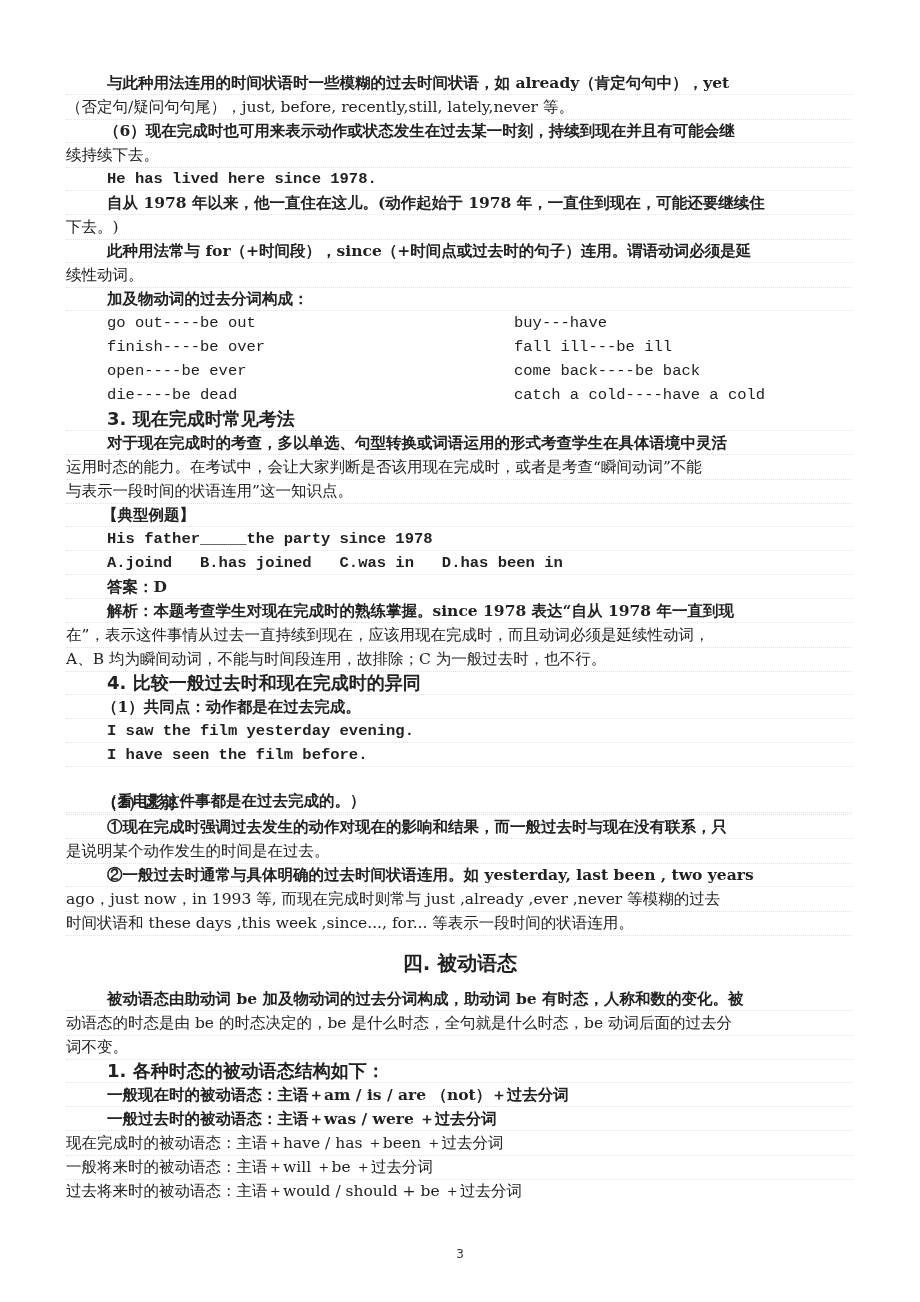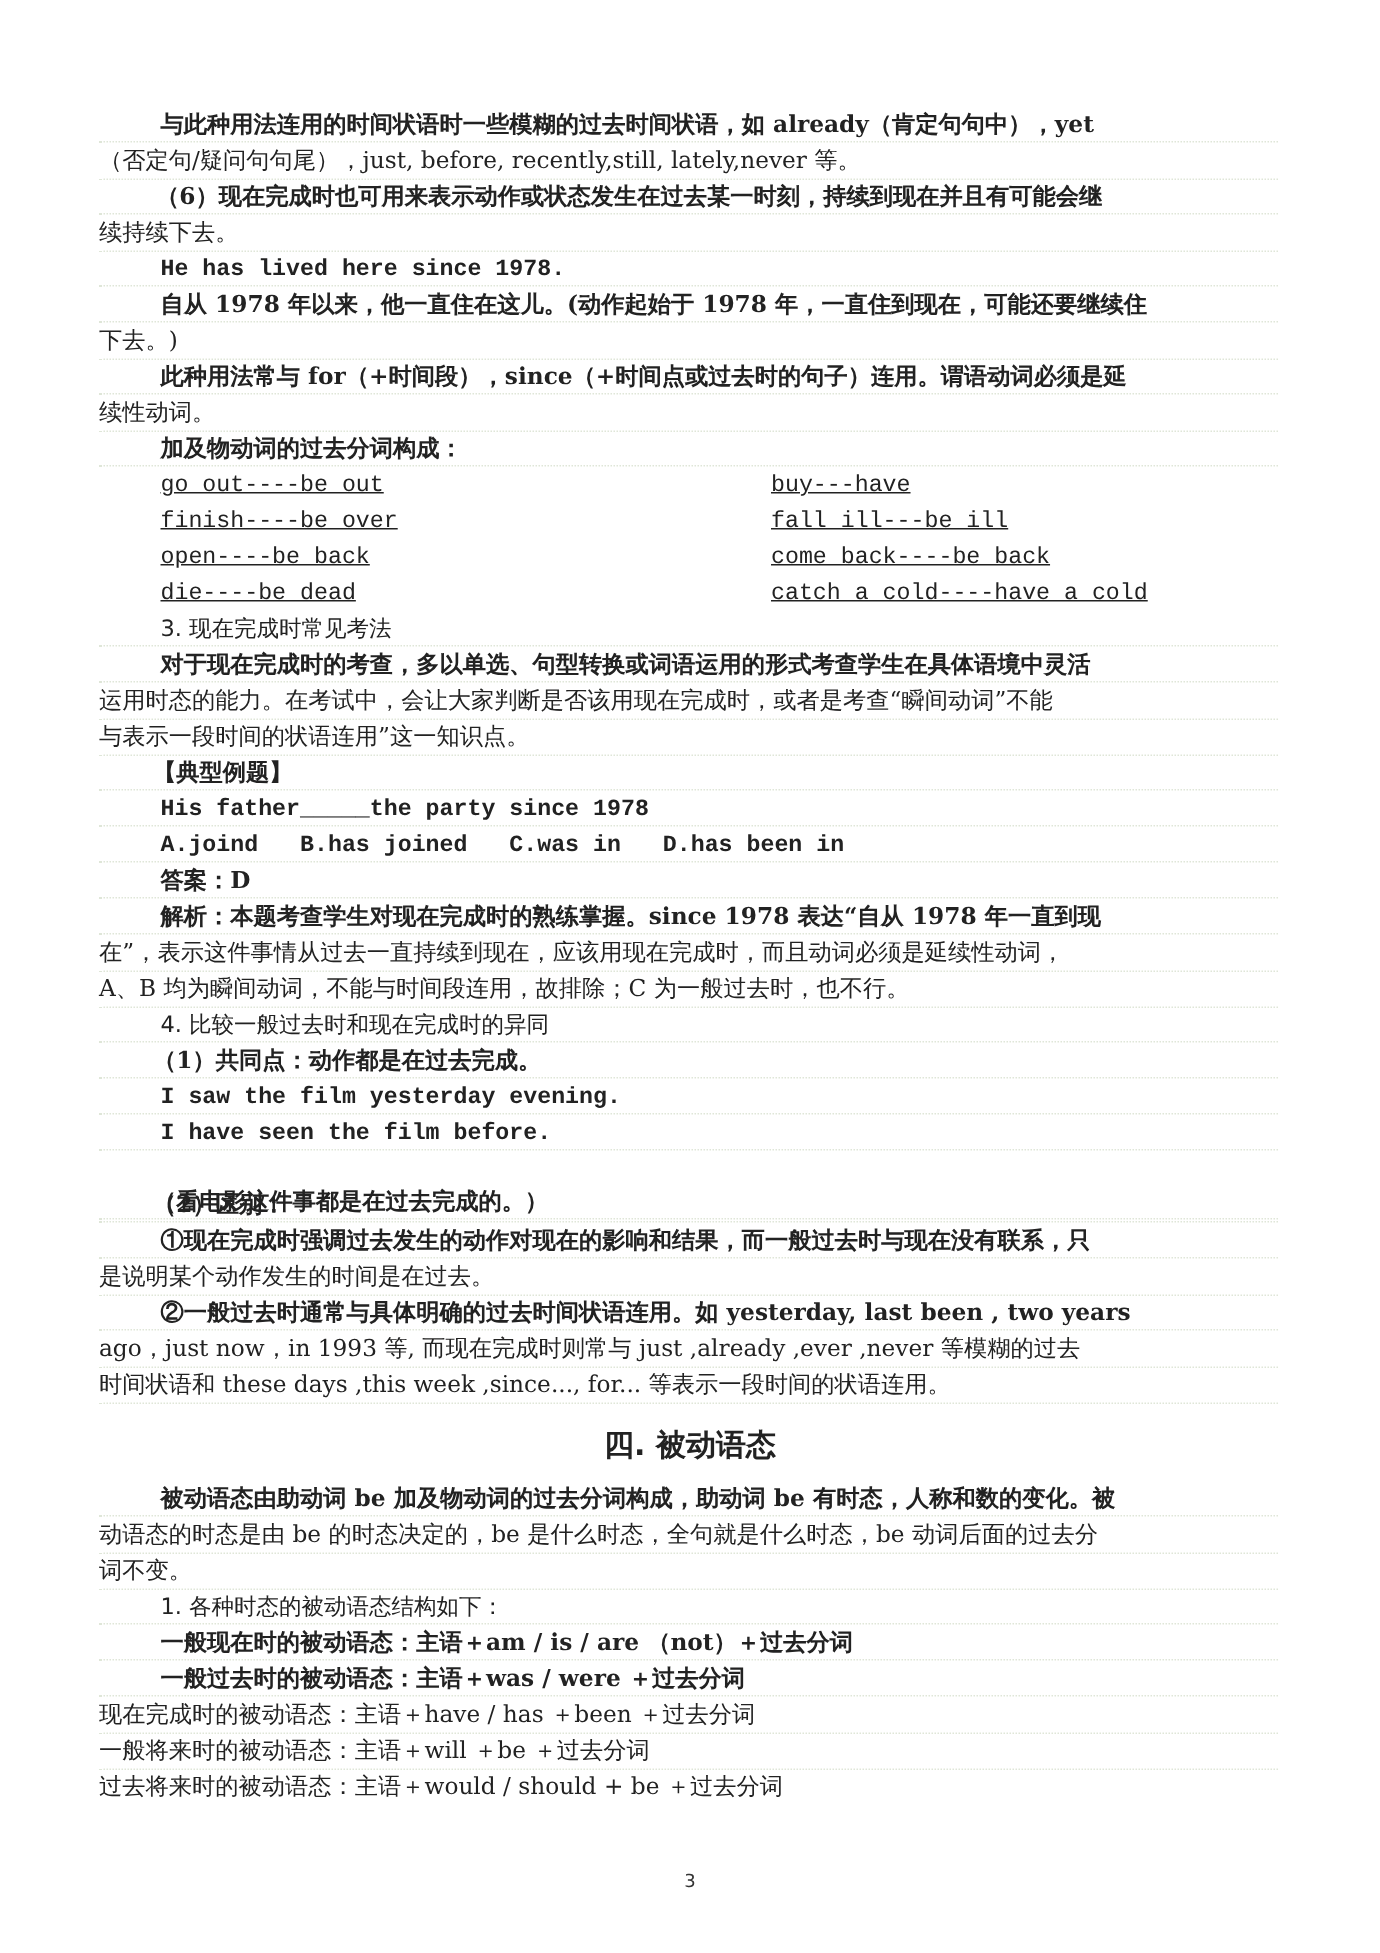--- a/index.html
+++ b/index.html
@@ -2,24 +2,24 @@
 <html><head>
 <meta charset="utf-8">
 <style>
   html, body { margin:0; padding:0; background:#ffffff; }
   body { width:920px; height:1302px; position:relative; overflow:hidden;
          font-family:"DejaVu Serif", "Liberation Serif", serif; color:#222; }
   .line { position:absolute; left:66px; width:786px; font-size:15.5px; line-height:24px;
           white-space:nowrap; border-bottom:1px dotted #dfe6d8; height:24px; }
   .ind { padding-left:41px; box-sizing:border-box;font-weight:bold; }
   .mono { font-family:"Liberation Mono", "DejaVu Sans Mono", monospace; }
-  .bold { font-weight:normal; font-family:"DejaVu Sans", sans-serif; font-size:15px; }
+  .bold { font-weight:bold; font-family:"DejaVu Sans", sans-serif; font-size:18px; }
   .h2 { position:absolute; left:0; width:920px; text-align:center; font-size:20px; font-weight:bold;
         font-family:"DejaVu Sans", sans-serif; top:950px; }
-  .col { position:absolute; font-size:15.5px; line-height:24px; white-space:nowrap;text-decoration:underline; }
+  .col { position:absolute; font-size:15.5px; line-height:24px; white-space:nowrap; }
   .pageno { position:absolute; left:0; width:920px; top:1247px; text-align:center; font-size:12px;
             font-family:"DejaVu Sans", sans-serif; color:#333; }
 </style>
 </head>
 <body>
 
 <div>
 
   <div class="line ind" style="top:71px">与此种用法连用的时间状语时一些模糊的过去时间状语，如 already（肯定句句中），yet</div>
   <div class="line" style="top:95px">（否定句/疑问句句尾），just, before, recently,still, lately,never 等。</div>
@@ -29,21 +29,21 @@
   <div class="line ind" style="top:191px">自从 1978 年以来，他一直住在这儿。(动作起始于 1978 年，一直住到现在，可能还要继续住</div>
   <div class="line" style="top:215px">下去。)</div>
   <div class="line ind" style="top:239px">此种用法常与 for（+时间段），since（+时间点或过去时的句子）连用。谓语动词必须是延</div>
   <div class="line" style="top:263px">续性动词。</div>
   <div class="line ind" style="top:287px">加及物动词的过去分词构成：</div>
 
   <div>
     <div class="line" style="top:311px;border:none"></div>
     <div class="col mono" style="left:107px;top:311px">go out----be out</div>
     <div class="col mono" style="left:107px;top:335px">finish----be over</div>
-    <div class="col mono" style="left:107px;top:359px">open----be back</div>
+    <div class="col mono" style="left:107px;top:359px">open----be ever</div>
     <div class="col mono" style="left:107px;top:383px">die----be dead</div>
     <div class="col mono" style="left:514px;top:311px">buy---have</div>
     <div class="col mono" style="left:514px;top:335px">fall ill---be ill</div>
     <div class="col mono" style="left:514px;top:359px">come back----be back</div>
     <div class="col mono" style="left:514px;top:383px">catch a cold----have a cold</div>
   </div>
 
   <div class="line ind bold" style="top:407px">3. 现在完成时常见考法</div>
   <div class="line ind" style="top:431px">对于现在完成时的考查，多以单选、句型转换或词语运用的形式考查学生在具体语境中灵活</div>
   <div class="line" style="top:455px">运用时态的能力。在考试中，会让大家判断是否该用现在完成时，或者是考查“瞬间动词”不能</div>

